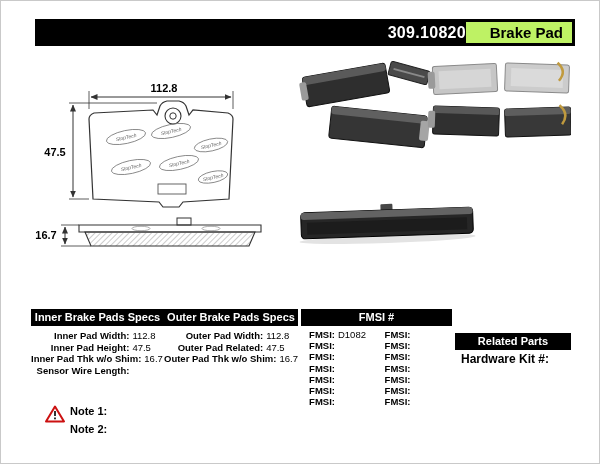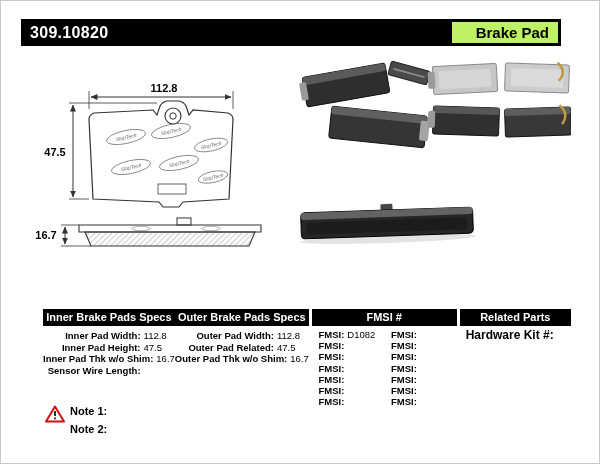--- a/index.html
+++ b/index.html
@@ -1,40 +1,40 @@
 <!DOCTYPE html>
 <html><head>
 <meta charset="utf-8">
 <style>
   html,body{margin:0;padding:0;background:#fff;}
   .page{position:relative;width:600px;height:464px;background:#fff;
         font-family:"Liberation Sans",sans-serif;border:1px solid #c9c9c9;
         box-sizing:border-box;overflow:hidden;color:#000;}
 
   
-  .topbar{position:absolute;left:20px;top:18px;width:540px;height:27px;
+  .topbar{position:absolute;left:34px;top:18px;width:540px;height:27px;
           background:#000;display:flex;align-items:center;
-          justify-content:space-between;box-sizing:border-box;padding:0 3px 0 9px;}
+          justify-content:flex-end;box-sizing:border-box;padding:0 3px 0 9px;}
   .part-no{color:#fff;font-weight:bold;font-size:16px;letter-spacing:.3px;}
   .prod-box{background:#bef264;color:#000;font-weight:bold;font-size:15px;
             line-height:21px;height:21px;padding:0 9px;min-width:88px;
             text-align:right;}
 
   
   .diagram{position:absolute;left:30px;top:52px;width:540px;height:250px;}
   .dim-text{font-size:11px;font-weight:bold;fill:#000;}
   .oval-text{font-size:5px;font-style:italic;fill:#666;stroke:none;}
 
   
   .specs{position:absolute;left:30px;top:308px;width:540px;display:flex;}
   .col{box-sizing:border-box;}
-  .col-inner{width:133px;margin-left:12px;}
+  .col-inner{width:133px;}
   .col-outer{width:134px;}
   .col-fmsi{width:151px;margin-left:3px;}
-  .col-related{width:116px;margin-left:3px;}
+  .col-related{width:116px;margin-left:3px;margin-top:24px;}
   .col-header{background:#000;color:#fff;font-weight:bold;font-size:11px;
               text-align:center;height:17px;line-height:17px;white-space:nowrap;}
   .col-body{padding-top:4px;}
   .spec-row{display:flex;font-size:9.5px;height:11.5px;line-height:11.5px;white-space:nowrap;}
   .spec-label{font-weight:bold;flex:0 0 74%;text-align:right;}
   .spec-value{padding-left:3px;text-align:left;}
   .fmsi-body{display:flex;padding-top:3px;}
   .fmsi-sub{width:50%;}
   .fmsi-row{display:flex;font-size:9.5px;height:11.2px;line-height:11.2px;}
   .fmsi-label{font-weight:bold;flex:0 0 45%;text-align:right;}

